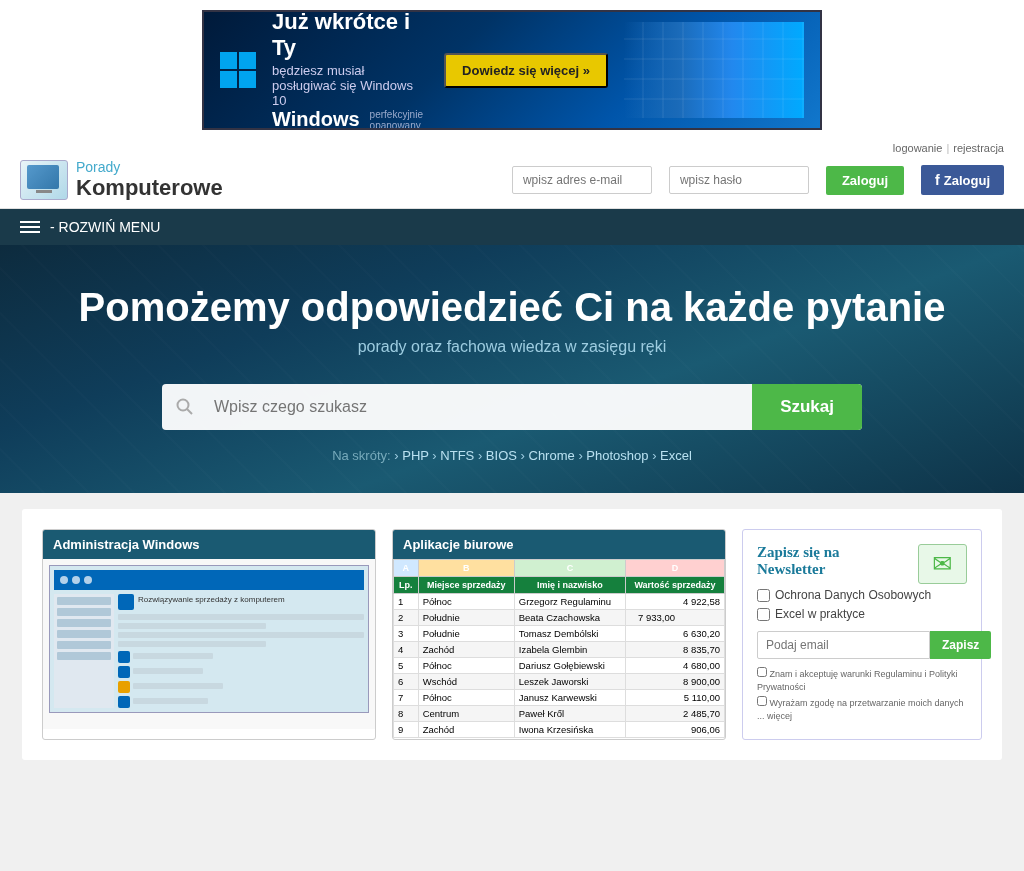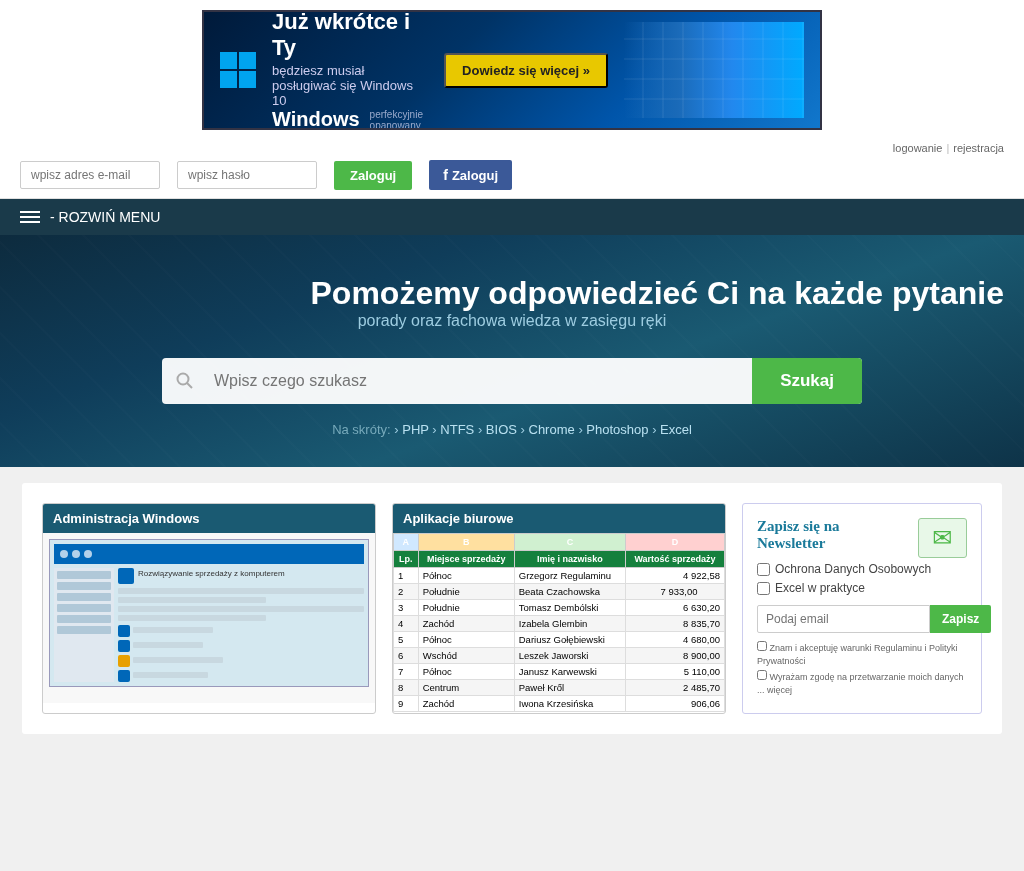--- a/index.html
+++ b/index.html
@@ -97,21 +97,21 @@
     
     .hero {
       background: linear-gradient(160deg, #0d2b3e 0%, #0f3d5a 30%, #1a5a72 60%, #0e3348 100%);
       padding: 40px 20px 30px; text-align: center; position: relative; overflow: hidden;
     }
     .hero::before {
       content: ''; position: absolute; inset: 0;
       background: repeating-linear-gradient(45deg, transparent, transparent 30px, rgba(255,255,255,0.01) 30px, rgba(255,255,255,0.01) 32px);
     }
     .hero-title {
-      color: #fff; font-size: 32px; font-weight: bold; position: relative; text-align: right;
+      color: #fff; font-size: 40px; font-weight: bold; margin-bottom: 8px; position: relative;
     }
     .hero-subtitle { color: #9dcce0; font-size: 16px; margin-bottom: 28px; position: relative; }
     .search-bar {
       display: flex; max-width: 700px; margin: 0 auto 18px; position: relative;
       background: rgba(255,255,255,0.95); border-radius: 4px; overflow: hidden;
     }
     .search-icon-wrap {
       padding: 0 14px; display: flex; align-items: center; color: #aaa; font-size: 18px;
     }
     .search-input {
@@ -228,20 +228,27 @@
   </div>
 </div>
 
 <div class="site-header">
   <div class="header-top">
     <span>logowanie</span>
     <span class="sep">|</span>
     <span>rejestracja</span>
   </div>
   <div class="header-main">
+    <div class="logo-area">
+      <div class="logo-icon"></div>
+      <div class="logo-text">
+        <div class="logo-text-top">Porady</div>
+        <div class="logo-text-main">Komputerowe</div>
+      </div>
+    </div>
     <div class="header-inputs">
       <input type="text" placeholder="wpisz adres e-mail" style="">
       <input type="password" placeholder="wpisz hasło" style="">
       <button class="btn-zaloguj">Zaloguj</button>
       <button class="btn-fb">
         <span class="fb-f">f</span>
         <span>Zaloguj</span>
       </button>
     </div>
   </div>
@@ -360,21 +367,21 @@
       <tr>
             <td>1</td>
             <td>Północ</td>
             <td>Grzegorz Regulaminu</td>
             <td style="text-align: right;">4 922,58</td>
           </tr>
           <tr>
             <td>2</td>
             <td>Południe</td>
             <td>Beata Czachowska</td>
-            <td style="text-align: center; padding-left: 12px;">7 933,00</td>
+            <td style="text-align: left; padding-left: 12px;">7 933,00</td>
           </tr>
           <tr>
             <td>3</td>
             <td>Południe</td>
             <td>Tomasz Dembólski</td>
             <td style="text-align: right;">6 630,20</td>
           </tr>
           <tr>
             <td>4</td>
             <td>Zachód</td>

